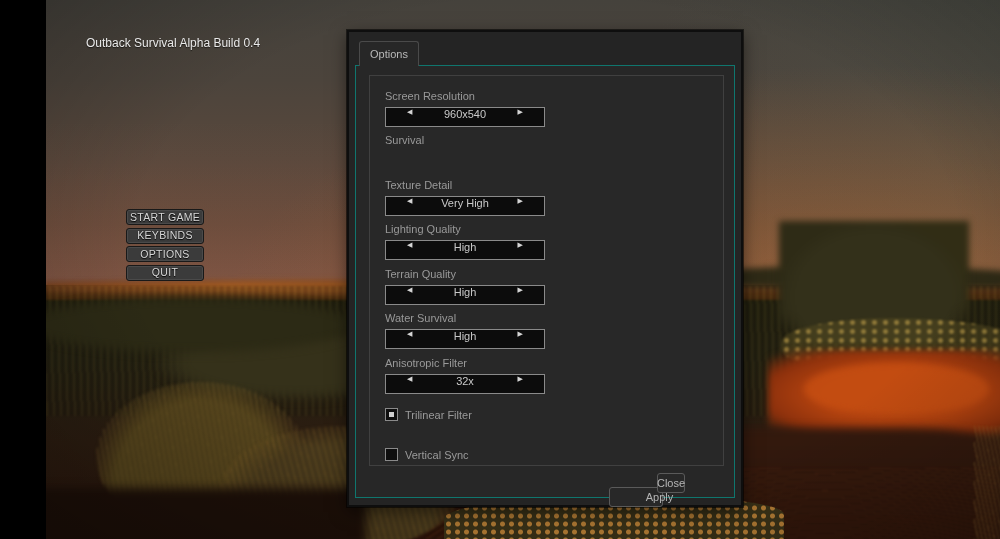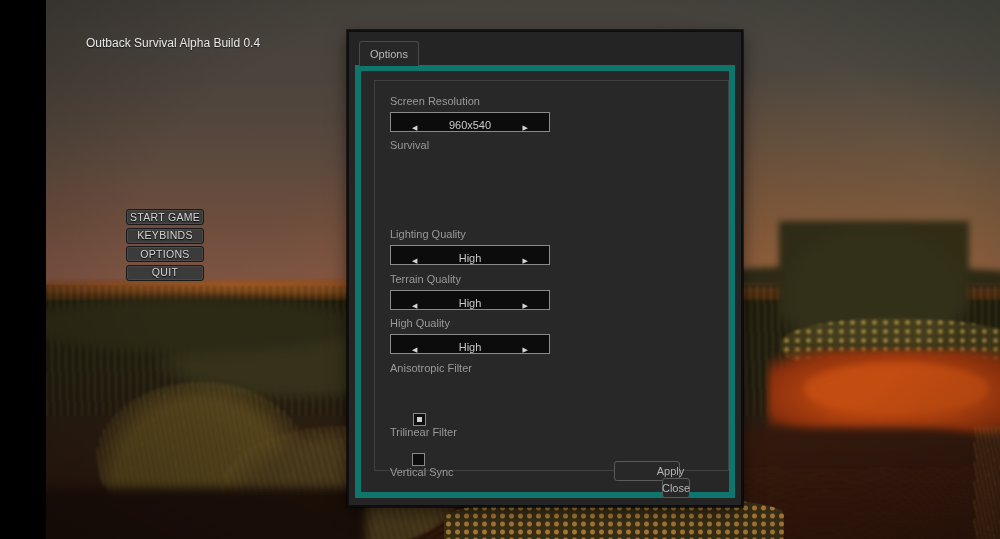--- a/index.html
+++ b/index.html
@@ -83,44 +83,44 @@
     text-shadow:0 1px 1px #000;line-height:1;}
 
   
   .dialog{position:absolute;left:301px;top:30px;width:396px;height:477px;z-index:20;
     background:#242424;border:2px solid #0e0e0e;
     box-shadow:0 0 0 1px rgba(0,0,0,.55),0 5px 16px rgba(0,0,0,.5);}
   .tab{position:absolute;left:10px;top:9px;width:60px;height:25px;z-index:3;cursor:pointer;
     background:#272727;border:1px solid #4a4a4a;border-bottom:none;border-radius:3px 3px 0 0;
     color:#b9b9b9;font-size:11px;display:flex;align-items:center;justify-content:center;}
   .tab-page{position:absolute;left:6px;right:6px;top:33px;bottom:7px;z-index:2;
-    background:#272727;border:6px solid #0f766e;}
+    background:#272727;border:1px solid #0f766e;}
   .group-box{position:absolute;left:13px;top:9px;width:355px;height:391px;
     border:1px solid #404040;background:rgba(255,255,255,.008);}
   .opt-row{position:absolute;left:15px;width:160px;}
   .row-0{top:14px}.row-1{top:58px}.row-2{top:103px}.row-3{top:147px}
   .row-4{top:192px}.row-5{top:236px}.row-6{top:281px}
   .opt-label{font-size:11px;color:#999;height:13px;line-height:13px;margin-bottom:4px;white-space:nowrap;}
   .opt-select{position:relative;width:160px;height:20px;cursor:pointer;
     background:#0c0c0c;border:1px solid #8a8a8a;
-    display:flex;align-items:flex-end;justify-content:space-between;padding:0 21px;}
+    display:flex;align-items:flex-start;justify-content:space-between;padding:0 21px;}
   .arrow{color:#d5d5d5;font-size:7px;line-height:1;z-index:2;cursor:pointer;}
   .opt-value{position:absolute;left:0;right:0;text-align:center;
     color:#c9c9c9;font-size:11px;}
-  .check-row{position:absolute;left:15px;display:flex;align-items:center;cursor:pointer;flex-direction:column;}
+  .check-row{position:absolute;left:15px;display:flex;align-items:center;cursor:pointer;}
   .crow-0{top:332px}.crow-1{top:372px}
   .checkbox{width:13px;height:13px;background:#0e0e0e;border:1px solid #8a8a8a;
     position:relative;margin-right:7px;flex:0 0 auto;}
   .checkbox[data-checked="true"]::after{content:"";position:absolute;
     left:3px;top:3px;right:3px;bottom:3px;background:#cfcfcf;}
   .check-label{font-size:11px;color:#9a9a9a;white-space:nowrap;}
   .dlg-btn{position:absolute;height:20px;cursor:pointer;
     background:#282828;border:1px solid #5a5a5a;border-radius:3px;
     color:#b5b5b5;font-size:11px;display:flex;align-items:center;justify-content:center;}
-  .btn-apply{left:253px;top:390px;width:66px;padding-left:47px;}
+  .btn-apply{left:253px;top:421px;width:54px;padding-left:47px;}
   .btn-close{left:301px;top:407px;width:28px;}
 </style>
 </head>
 <body>
 
 <div id="screen">
 
   <div class="bg sky"></div>
   <div class="bg sky-teal"></div>
   <div class="bg sky-glow-right"></div>
@@ -165,50 +165,63 @@
             <span class="arrow">◀</span>
             <span class="opt-value">960x540</span>
             <span class="arrow">▶</span>
           </div>
         </div>
 
         <div class="opt-row row-1">
           <div class="opt-label">Survival</div>
         </div>
 
+        <div class="opt-row row-2">
+          <div class="opt-label">Texture Detail</div>
+          <div class="opt-select">
+            <span class="arrow">◀</span>
+            <span class="opt-value">Very High</span>
+            <span class="arrow">▶</span>
+          </div>
+        </div>
 
         <div class="opt-row row-3">
           <div class="opt-label">Lighting Quality</div>
           <div class="opt-select">
             <span class="arrow">◀</span>
             <span class="opt-value">High</span>
             <span class="arrow">▶</span>
           </div>
         </div>
 
         <div class="opt-row row-4">
           <div class="opt-label">Terrain Quality</div>
           <div class="opt-select">
             <span class="arrow">◀</span>
             <span class="opt-value">High</span>
             <span class="arrow">▶</span>
           </div>
         </div>
 
         <div class="opt-row row-5">
-          <div class="opt-label">High Quality</div>
+          <div class="opt-label">Water Survival</div>
           <div class="opt-select">
             <span class="arrow">◀</span>
             <span class="opt-value">High</span>
             <span class="arrow">▶</span>
           </div>
         </div>
 
         <div class="opt-row row-6">
           <div class="opt-label">Anisotropic Filter</div>
+          <div class="opt-select">
+            <span class="arrow">◀</span>
+            <span class="opt-value">32x</span>
+            <span class="arrow">▶</span>
+          </div>
         </div>
 
         <div class="check-row crow-0">
           <span class="checkbox" data-checked="true"></span>
           <span class="check-label">Trilinear Filter</span>
         </div>
 
         <div class="check-row crow-1">
           <span class="checkbox" data-checked="false"></span>
           <span class="check-label">Vertical Sync</span>

